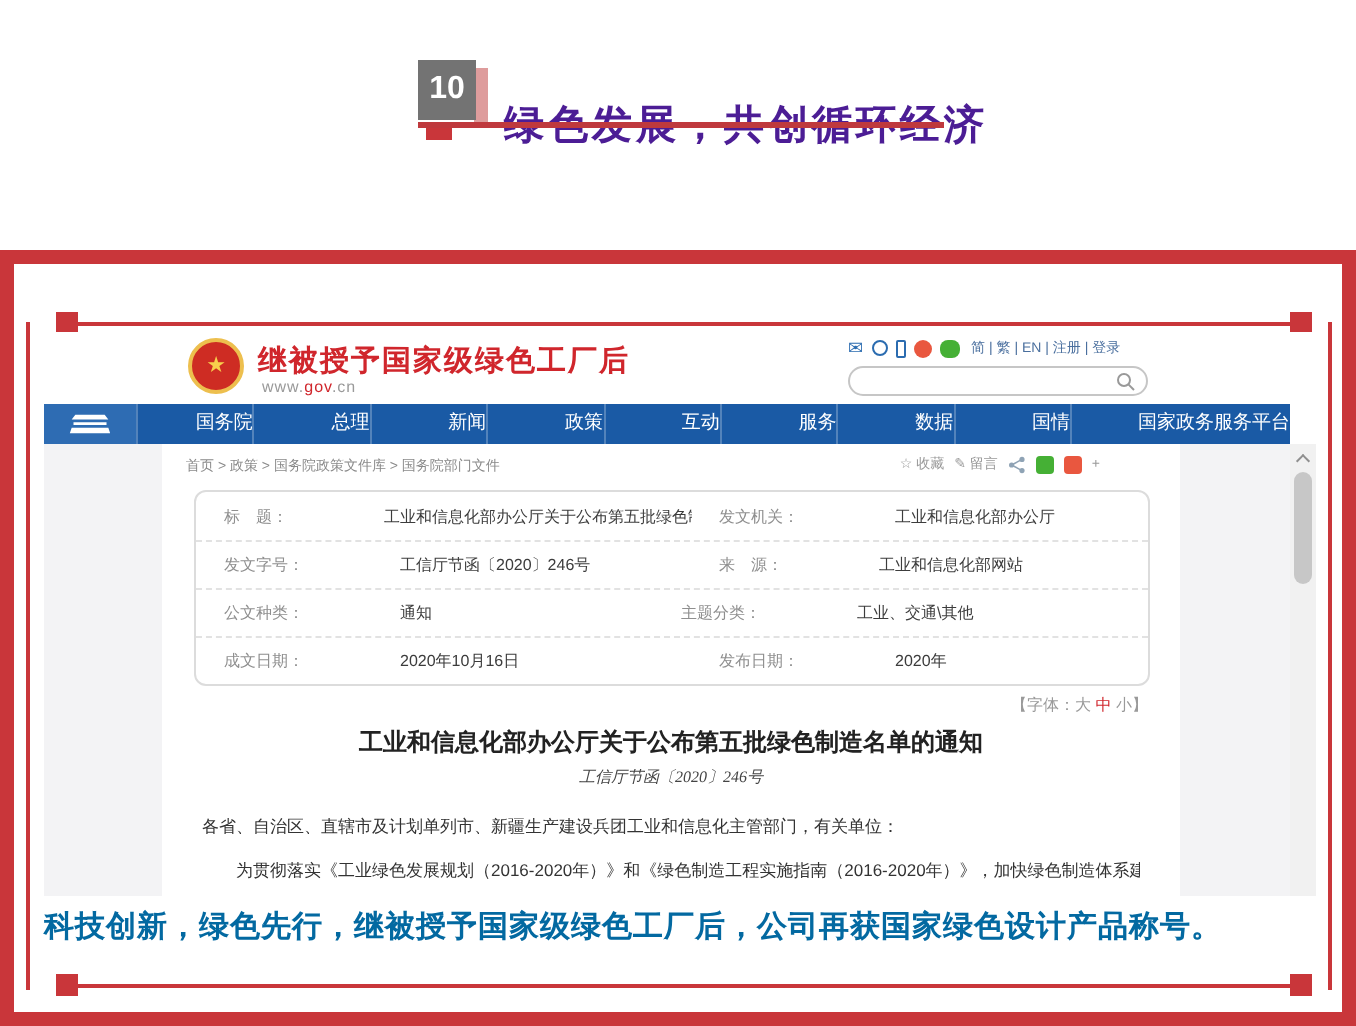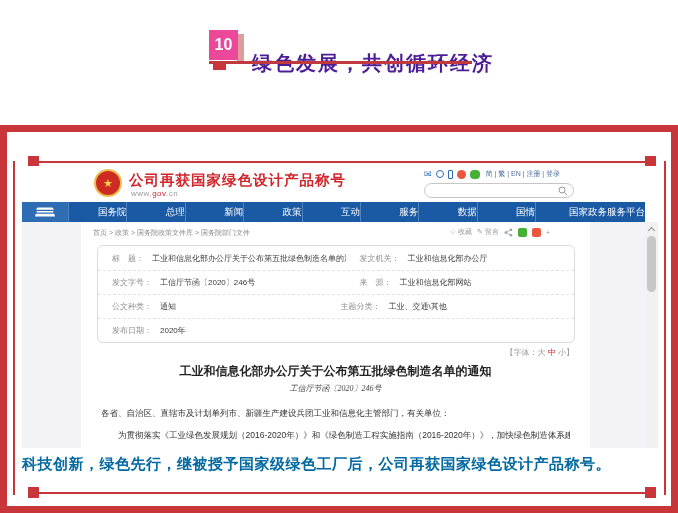--- a/index.html
+++ b/index.html
@@ -2,21 +2,21 @@
 <html><head>
 <meta charset="utf-8">
 <style>
   * { margin:0; padding:0; box-sizing:border-box; }
   html,body { background:#fff; }
   .slide { position:relative; width:678px; height:513px; background:#fff; overflow:hidden;
            font-family:"Liberation Sans","DejaVu Sans",sans-serif; }
 
   
   .badge-shadow { position:absolute; left:237px; top:34px; width:7px; height:29px; background:#de9c9c; }
-  .badge { position:absolute; left:209px; top:30px; width:29px; height:30px; background:#ec4899;
+  .badge { position:absolute; left:209px; top:30px; width:29px; height:30px; background:#737373;
            color:#fff; font-size:16px; font-weight:bold; text-align:center; line-height:30px; }
   .badge-stub { position:absolute; left:213px; top:64px; width:13px; height:6px; background:#c9363a; }
   .slide-title { position:absolute; left:252px; top:48px; height:30px; line-height:30px;
                  font-size:20px; font-weight:bold; color:#4c1d95; letter-spacing:2px; white-space:nowrap; }
   .title-underline { position:absolute; left:209px; top:61px; width:263px; height:3px; background:#bf393d; }
 
   
   .frame { position:absolute; left:0; top:125px; width:678px; height:388px;
            border:7px solid #c9363a; background:#fff; }
   .ib { position:absolute; background:#c9363a; }
@@ -66,21 +66,21 @@
   .breadcrumb { position:absolute; left:12px; top:6px; font-size:7px; color:#8a8a8a; white-space:nowrap; }
   .page-actions { position:absolute; right:40px; top:5px; display:flex; align-items:center; gap:5px;
                   font-size:7px; color:#999; }
   .badge-wechat { width:9px; height:9px; background:#45b035; border-radius:2px; }
   .badge-weibo  { width:9px; height:9px; background:#e9573f; border-radius:2px; }
 
   .meta-table { position:absolute; left:16px; top:23px; width:478px; height:98px;
                 border:1px solid #dcdcdc; border-radius:6px; overflow:hidden; background:#fff; }
   .meta-row { display:flex; height:24px; align-items:center; }
   .meta-row + .meta-row { border-top:1px dashed #e2e2e2; }
-  .meta-cell { display:flex; align-items:flex-start; padding-left:14px; font-size:8px; overflow:hidden; }
+  .meta-cell { display:flex; align-items:flex-start; padding-left:14px; font-size:8px; overflow:hidden;gap:40px; }
   .meta-cell.c1 { width:52%; }
   .meta-cell.c2 { width:48%; }
   .meta-label { color:#8f8f8f; margin-right:8px; white-space:nowrap; }
   .meta-value { color:#3c3c3c; white-space:nowrap; }
 
   .fontbar { position:absolute; right:16px; top:125px; font-size:8px; color:#9a9a9a; }
   .fontbar .mid { color:#d0262c; }
   .doc-title { position:absolute; left:0; top:141px; width:100%; text-align:center; font-size:12px;
                font-weight:bold; color:#222; font-family:"Liberation Serif","DejaVu Serif",serif;
                white-space:nowrap; }
@@ -118,21 +118,21 @@
   <div class="ib ib-bottom"></div>
   <div class="ib ib-sq sq-tl"></div>
   <div class="ib ib-sq sq-tr"></div>
   <div class="ib ib-sq sq-bl"></div>
   <div class="ib ib-sq sq-br"></div>
 
   <div class="shot">
 
     <div class="shot-header">
       <div class="emblem">★</div>
-      <div class="site-name">公司再获国家绿色设计产品称号</div>
+      <div class="site-name">继被授予国家级绿色工厂后</div>
       <div class="site-url"><span>www.</span><span class="url-gov">gov</span><span>.cn</span></div>
 
       <div class="topbar-icons">
         <span class="ti-mail">✉</span>
         <span class="ti-id"></span>
         <span class="ti-mobile"></span>
         <span class="ti-weibo"></span>
         <span class="ti-wechat"></span>
         <span class="lang">简 | 繁 | EN | 注册 | 登录</span>
       </div>
@@ -207,20 +207,24 @@
             <div class="meta-cell c2">
               <span class="meta-label">公文种类：</span>
               <span class="meta-value">通知</span>
             </div>
             <div class="meta-cell c1">
               <span class="meta-label">主题分类：</span>
               <span class="meta-value">工业、交通\其他</span>
             </div>
           </div>
           <div class="meta-row">
+            <div class="meta-cell c1">
+              <span class="meta-label">成文日期：</span>
+              <span class="meta-value">2020年10月16日</span>
+            </div>
             <div class="meta-cell c2">
               <span class="meta-label">发布日期：</span>
               <span class="meta-value">2020年</span>
             </div>
           </div>
         </div>
 
         <div class="fontbar"><span>【字体：</span><span>大</span> <span class="mid">中</span> <span>小</span><span>】</span></div>
 
         <div class="doc-title">工业和信息化部办公厅关于公布第五批绿色制造名单的通知</div>

